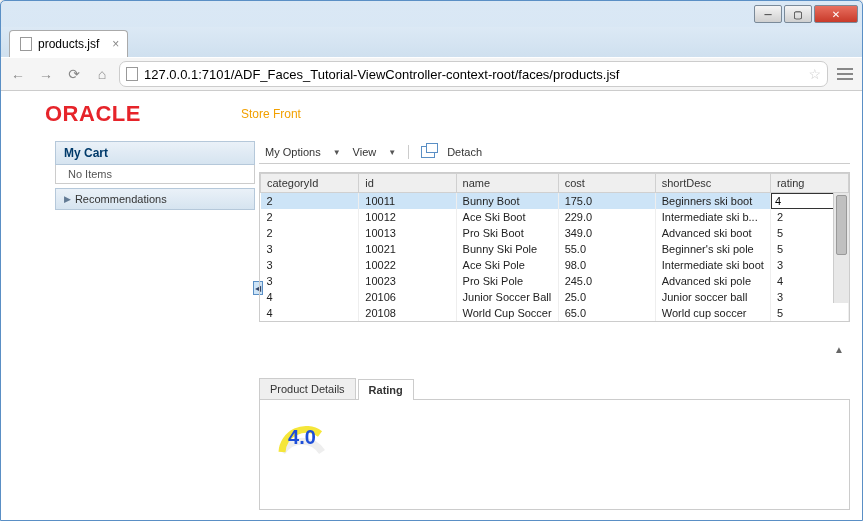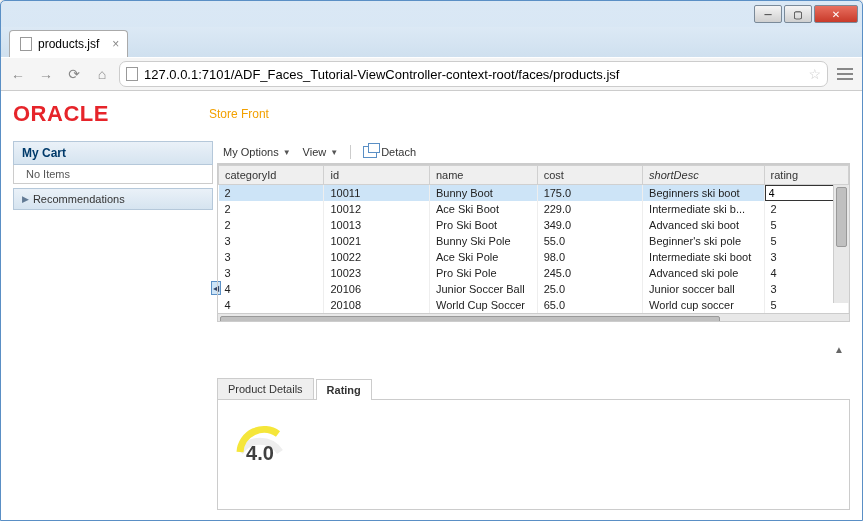--- a/index.html
+++ b/index.html
@@ -23,42 +23,42 @@
 .navbtn { width: 22px; height: 22px; display: flex; align-items: center; justify-content: center; border-radius: 3px; color: #888; cursor: pointer; font-size: 14px; }
 .addrbox { flex: 1; height: 26px; border: 1px solid #ccc; border-radius: 7px; background: #fff; display: flex; align-items: center; padding: 0 6px; gap: 6px; font-size: 13px; }
 .page-icon-sm { width: 12px; height: 14px; border: 1px solid #999; }
 .star { color: #ccc; font-size: 14px; cursor: pointer; }
 .menu-icon { width: 22px; height: 22px; display: flex; flex-direction: column; justify-content: center; gap: 3px; cursor: pointer; padding: 0 3px; }
 .menu-icon span { height: 2px; background: #888; }
 
 
 .content { flex: 1; background: #fff; padding: 10px 12px; overflow: hidden; display: flex; flex-direction: column; }
 .header-row { display: flex; align-items: center; gap: 100px; margin-bottom: 14px; }
-.oracle-logo { color: #e6242a; font-weight: bold; font-size: 22px; letter-spacing: 0.5px; font-family: Arial; }
+.oracle-logo { color: #e6242a; font-weight: bold; font-size: 22px; letter-spacing: 0.5px; font-family: Arial; margin-left: 32px; }
 .page-title { color: #f2a000; font-size: 12px; }
 
 .main-row { display: flex; gap: 4px; flex: 1; min-height: 0; }
 
 
-.sidebar { width: 200px; display: flex; flex-direction: column; }
+.sidebar { width: 200px; display: flex; flex-direction: column; margin-left: 42px; }
 .panel-header { background: linear-gradient(#eaf1f8,#d6e4f0); border: 1px solid #b5c8da; padding: 4px 8px; color: #003a6a; font-weight: bold; font-size: 12px; }
 .panel-body { border: 1px solid #ccc; border-top: none; padding: 3px 12px; color: #555; }
 .accordion { margin-top: 4px; border: 1px solid #b5c8da; background: linear-gradient(#eaf1f8,#d6e4f0); padding: 4px 8px; display: flex; align-items: center; gap: 4px; cursor: pointer; color: #333; }
 .accordion .tri { color: #627a94; font-size: 9px; }
 
 
 .main-panel { flex: 1; display: flex; flex-direction: column; min-width: 0; position: relative; }
 .toolbar { display: flex; align-items: center; gap: 12px; padding: 4px 6px; border-bottom: 1px solid #ccc; }
-.toolbtn { display: flex; align-items: center; gap: 4px; cursor: pointer; color: #333; }
+.toolbtn { display: flex; align-items: center; gap: 12px; cursor: pointer; color: #333; }
 .toolbtn .tri { font-size: 8px; color: #555; }
 .detach-icon { width: 14px; height: 12px; border: 1px solid #5a8fc5; position: relative; display: inline-block; }
 .detach-icon::after { content:''; position:absolute; width:10px; height:8px; border:1px solid #5a8fc5; top:-4px; left:4px; background:#fff; }
 .sep { width: 1px; height: 14px; background: #ccc; }
 
-.table-wrap { border: 1px solid #ccc; overflow: hidden; position: relative; }
+.table-wrap { border: 1px solid #ccc; overflow: hidden; position: relative; margin-top: 8px; }
 table { width: 100%; border-collapse: collapse; font-size: 11px; }
 th { background: #efefef; border: 1px solid #d0d0d0; text-align: left; padding: 3px 6px; font-weight: normal; color: #333; }
 td { border-right: 1px solid #eee; padding: 2px 6px; color: #222; white-space: nowrap; overflow: hidden; text-overflow: ellipsis; }
 tr.selected td { background: #cde4f7; }
 tr.selected td.rating-cell { padding: 0; }
 .rating-input { width: 100%; border: 1px solid #333; padding: 1px 3px; background: #fff; font-size: 11px; }
 .table-scroll { position: absolute; right: 0; top: 20px; bottom: 18px; width: 16px; background: #e8e8e8; border-left: 1px solid #ccc; }
 .table-scroll .thumb { background: #c0c0c0; border: 1px solid #999; height: 60px; margin: 2px; border-radius: 2px; }
 .h-scroll { height: 16px; background: #e8e8e8; border-top: 1px solid #ccc; display: flex; }
 .h-scroll .thumb { background: #c0c0c0; border: 1px solid #999; width: 500px; margin: 2px; border-radius: 2px; }
@@ -66,21 +66,21 @@
 
 
 .detail-area { margin-top: 20px; }
 .collapse-arrow { text-align: right; padding: 2px 6px; cursor: pointer; color: #666; font-size: 10px; }
 .detail-tabs { display: flex; border-bottom: 1px solid #ccc; margin-top: 21px; }
 .dtab { padding: 4px 10px; border: 1px solid #ccc; border-bottom: none; background: #efefef; cursor: pointer; color: #333; margin-right: 2px; }
 .dtab.active { background: #fff; font-weight: bold; position: relative; top: 1px; }
 .detail-body { border: 1px solid #ccc; border-top: none; height: 110px; padding: 12px; display: flex; align-items: flex-start; }
 .gauge { position: relative; width: 60px; height: 50px; }
 .gauge svg { position: absolute; top: 0; left: 0; }
-.gauge-text { position: absolute; top: 30px; left: 0; width: 60px; text-align: center; font-size: 20px; font-weight: bold; color: #404040; }
+.gauge-text { position: absolute; top: 14px; left: 0; width: 60px; text-align: center; font-size: 20px; font-weight: bold; color: #1d4ed8; }
 </style>
 </head>
 <body>
 
 <div class="window">
   <div class="titlebar">
     <div class="winbtns">
       <div class="winbtn">─</div>
       <div class="winbtn">▢</div>
       <div class="winbtn close">✕</div>
@@ -147,21 +147,21 @@
         </div>
 
         <div class="table-wrap">
           <table>
             <thead>
                 <tr id="thead-row">
                   <th style="width: 100px;">categoryId</th>
                   <th style="width: 100px;">id</th>
                   <th style="width: 100px;">name</th>
                   <th style="width: 100px;">cost</th>
-                  <th style="width: 100px; font-style: italic;">shortDesc</th>
+                  <th style="width: 100px;">shortDesc</th>
                   <th style="width: 80px;">rating</th>
                 </tr>
               </thead>
             <tbody id="tbody">
                 <tr class="selected">
                   <td>2</td>
                   <td>10011</td>
                   <td>Bunny Boot</td>
                   <td>175.0</td>
                   <td>Beginners ski boot</td>

